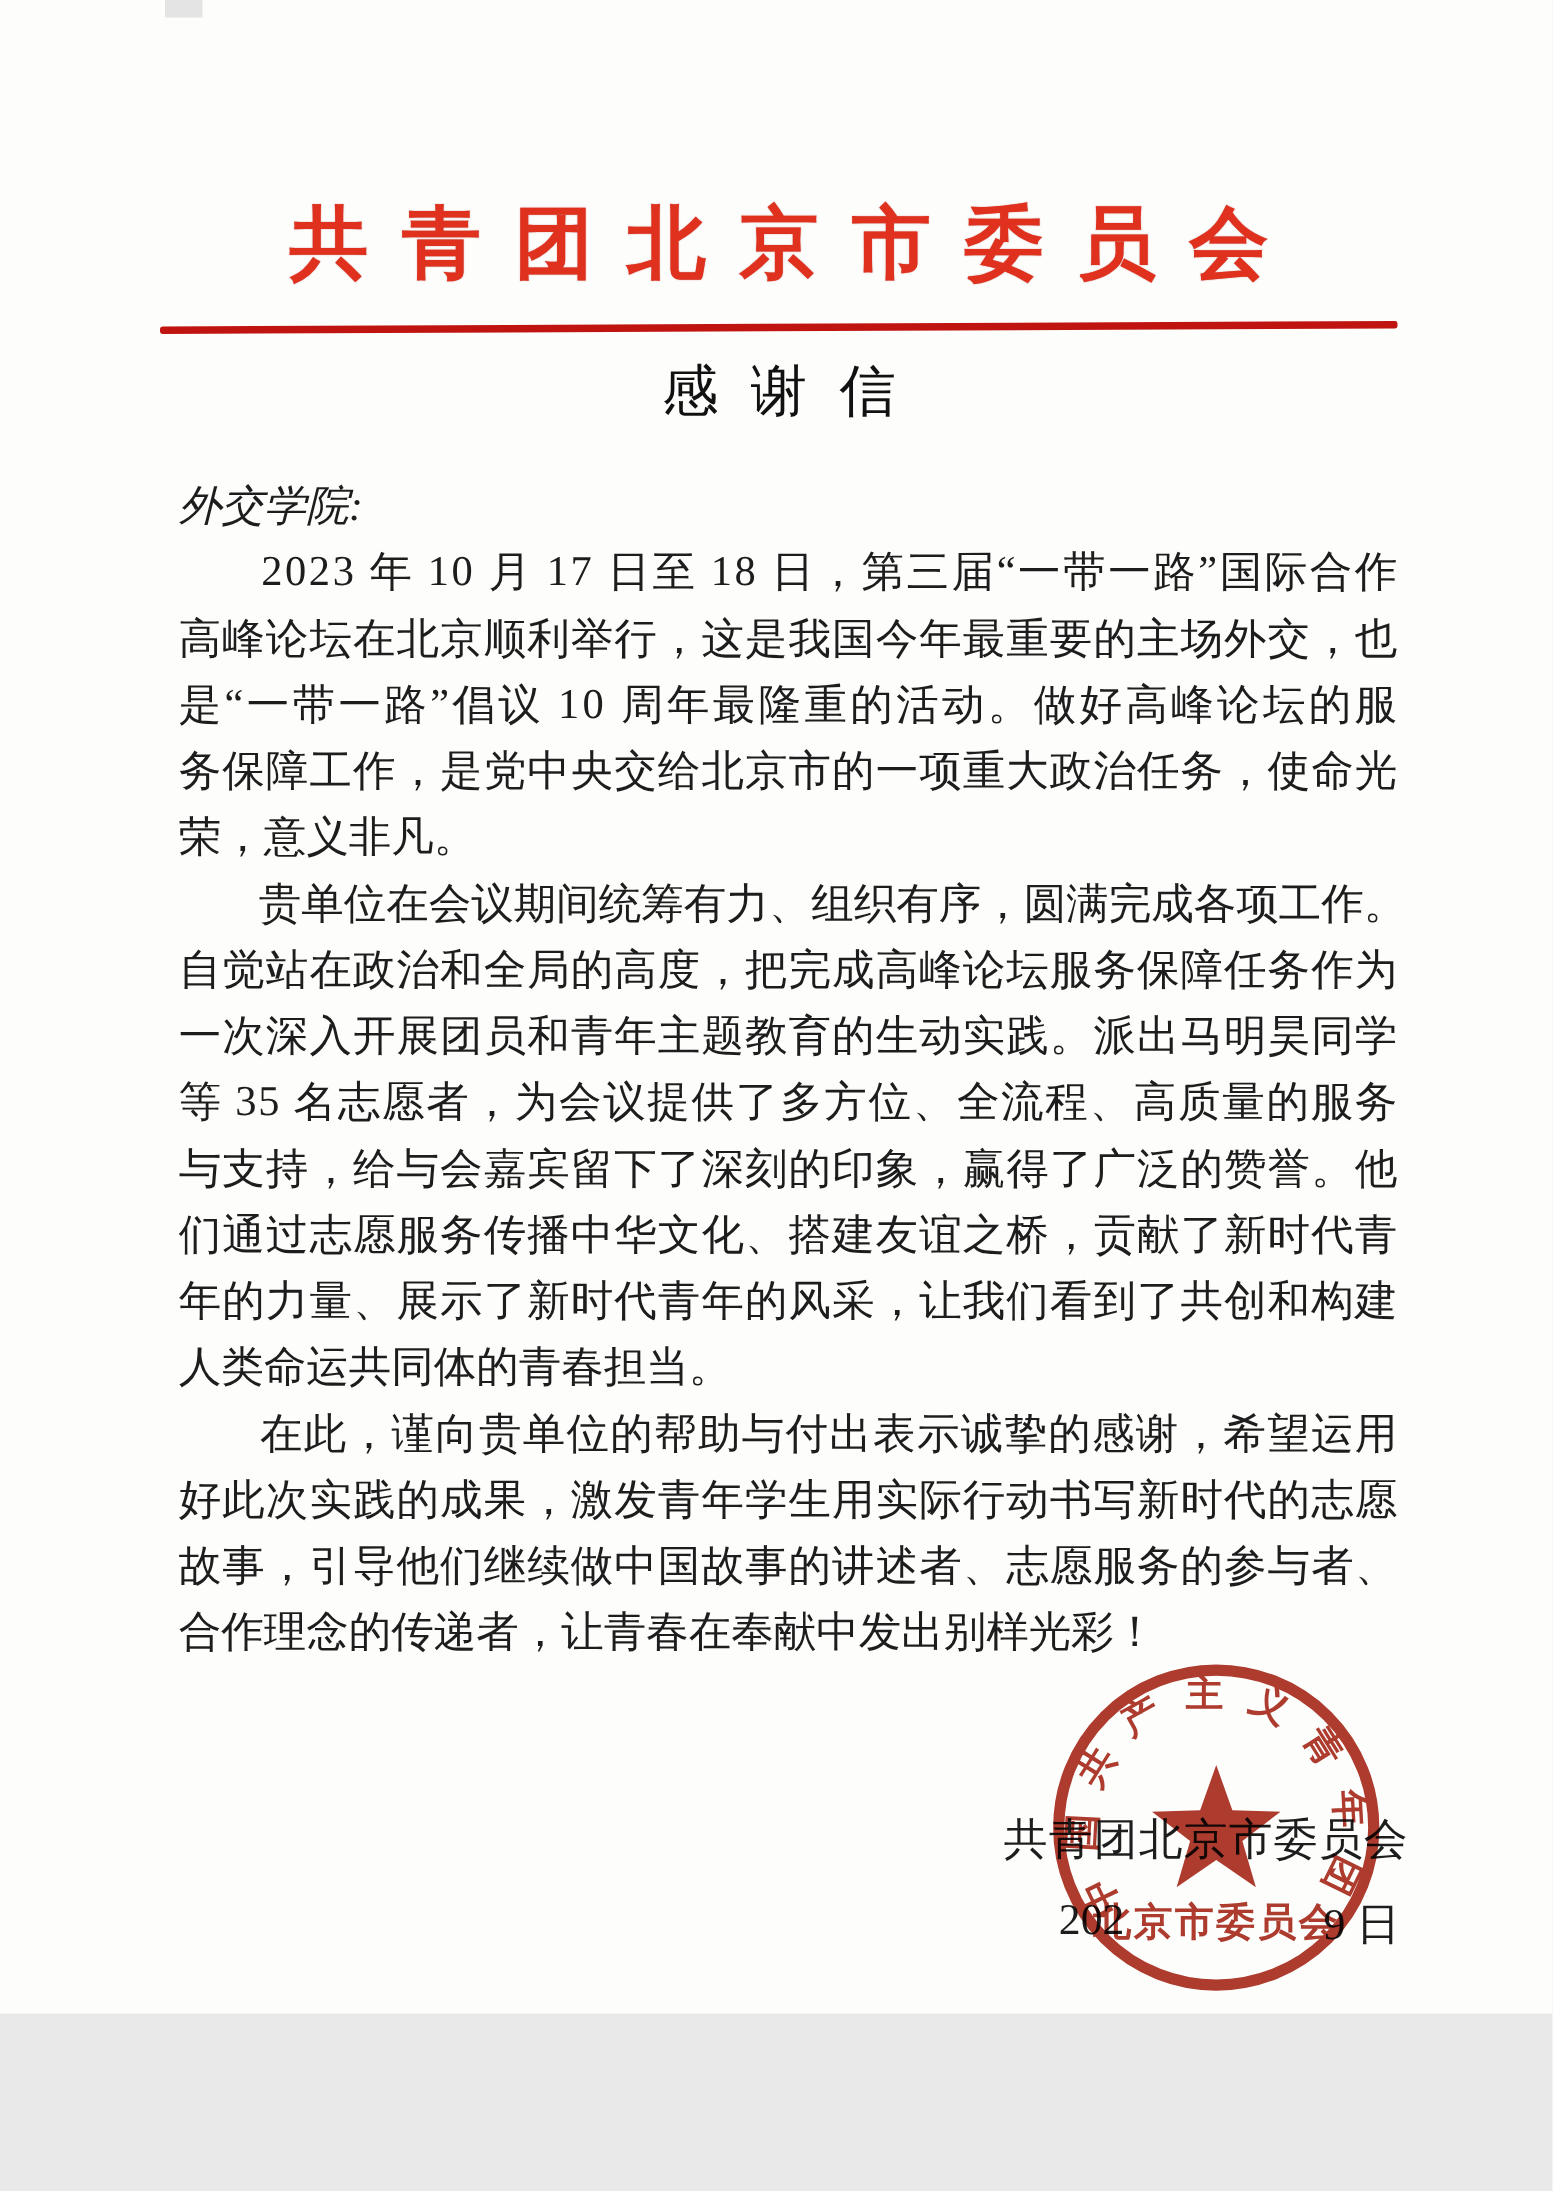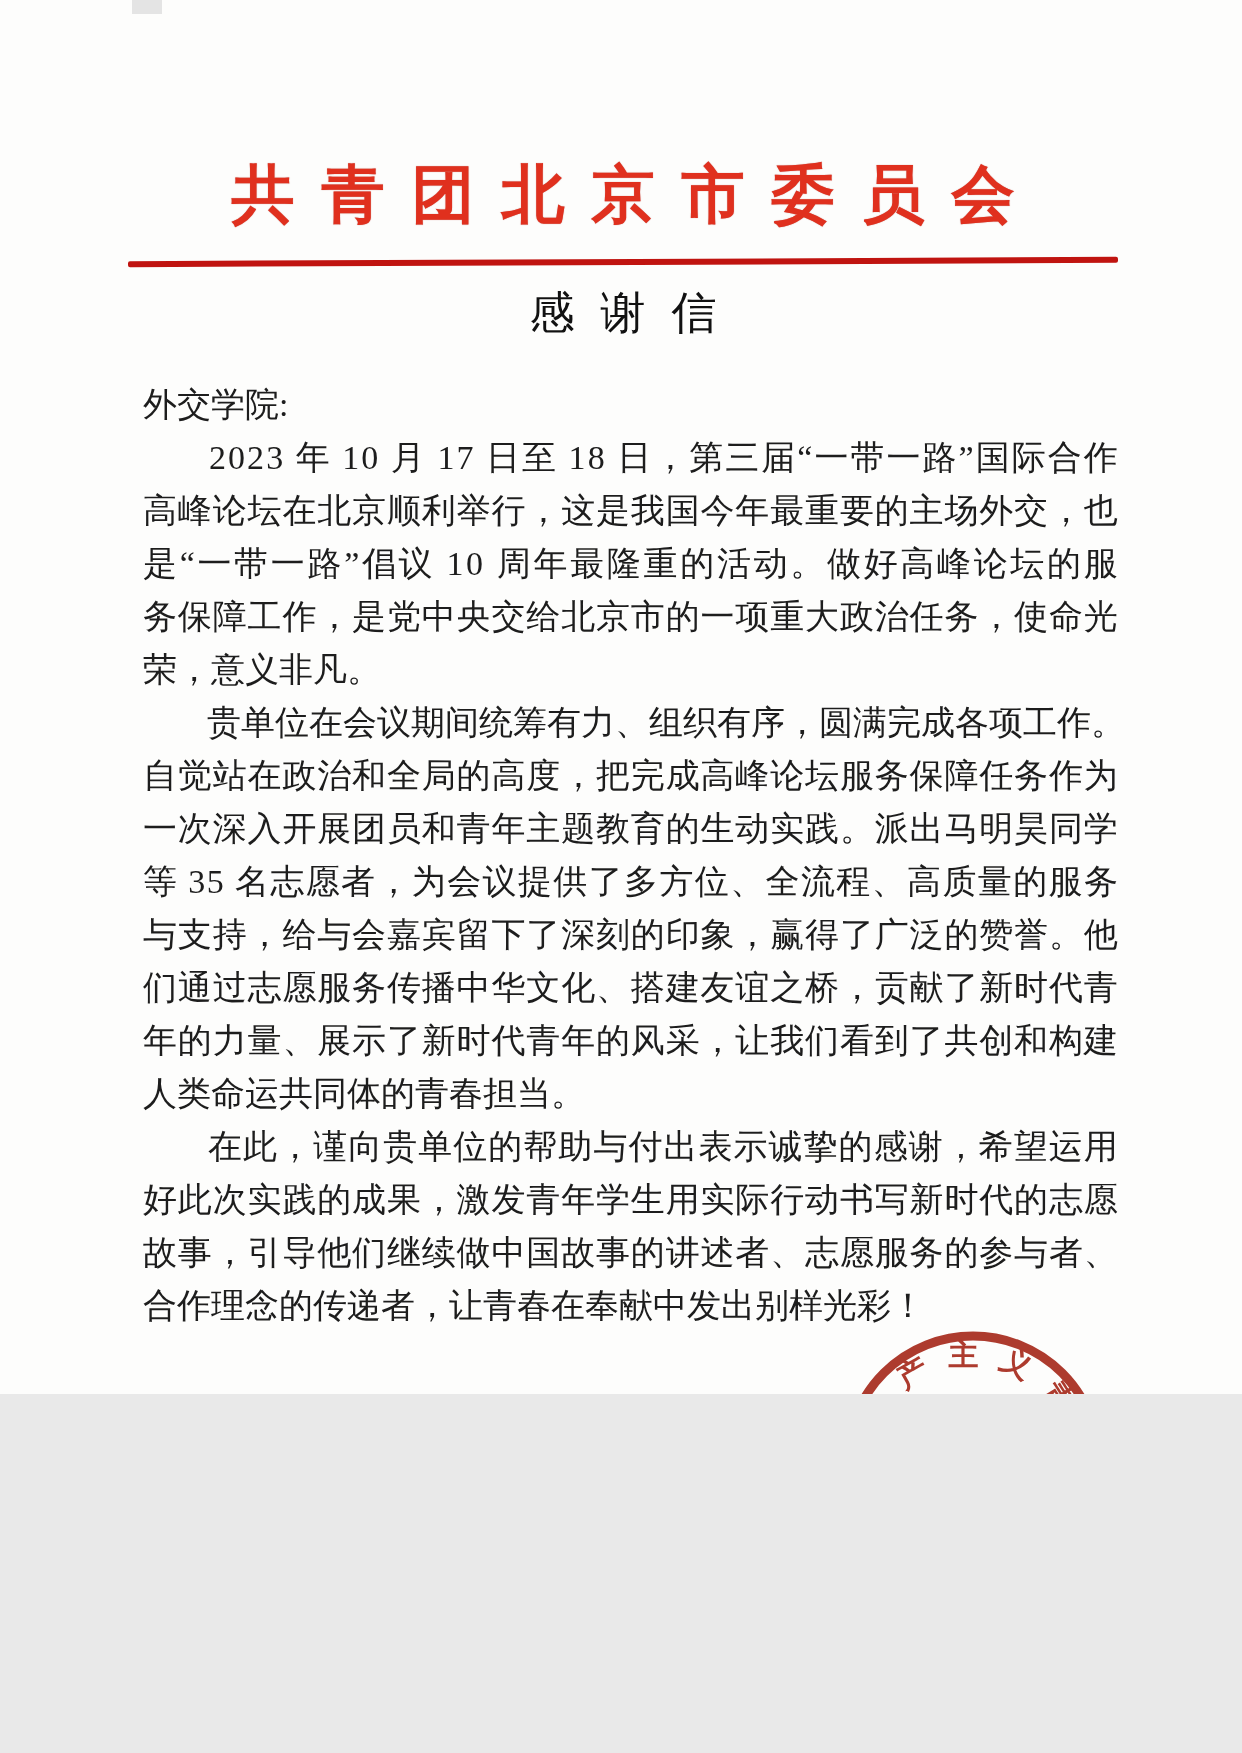--- a/index.html
+++ b/index.html
@@ -1,36 +1,36 @@
 <!DOCTYPE html>
 <html style="--header-red: #e0301e; --rule-red: #c01410; --seal-red: #a82a1c; --ink: #1d1d1d; --paper: #fdfdfc;"><head>
 <meta charset="utf-8">
 <style>
   :root{
     --header-red:#e0301e; --rule-red:#c01410; --seal-red:#a82a1c;
     --ink:#1d1d1d; --paper:#fdfdfc;
   }
   html,body{margin:0;padding:0;}
   body{background:#e9e9e9;font-family:"Liberation Serif","DejaVu Serif",serif;}
-  .page{position:relative;width:1242px;height:1394px;background:var(--paper,#fdfdfc);
+  .page{position:relative;width:1242px;height:1611px;background:var(--paper,#fdfdfc);
         margin:0 auto;overflow:hidden;color:var(--ink,#1d1d1d);}
   .scan-artifact{position:absolute;left:132px;top:0;width:30px;height:14px;
         background:#cfcfcf;opacity:.55;}
   
   .org-header{position:absolute;left:128px;top:152px;width:990px;text-align:center;
         font-size:63px;font-weight:bold;letter-spacing:27px;color:var(--header-red,#e0301e);
         text-shadow:0 0 1px rgba(150,20,10,.6);white-space:nowrap;text-indent:27px;}
   .red-rule{position:absolute;left:128px;top:259px;width:990px;height:6px;
         background:var(--rule-red,#c01410);transform:rotate(-.25deg);border-radius:2px;}
   .doc-title{position:absolute;left:128px;top:283px;width:990px;text-align:center;
         font-size:45px;font-weight:normal;letter-spacing:26px;text-indent:26px;color:#111;
         font-family:"Liberation Sans","DejaVu Sans",sans-serif;white-space:nowrap;}
   
   .letter-body{position:absolute;left:143px;top:378px;width:975px;font-size:34px;}
-  .salutation{height:53px;display:flex;align-items:center;}
+  .salutation{height:53px;display:flex;align-items:center;font-style:italic;}
   .line{display:flex;justify-content:space-between;align-items:center;height:53px;overflow:hidden;}
   .line.end{justify-content:flex-start;}
   .line span{white-space:pre;}
   .line .ind{flex:0 0 64px;width:64px;}
   
   .signature{position:absolute;right:115px;top:1448px;font-size:35px;letter-spacing:1px;
         white-space:nowrap;z-index:1;}
   .date-line{position:absolute;left:847px;top:1516px;width:273px;display:flex;
         justify-content:space-between;font-size:35px;z-index:1;white-space:nowrap;}
   

